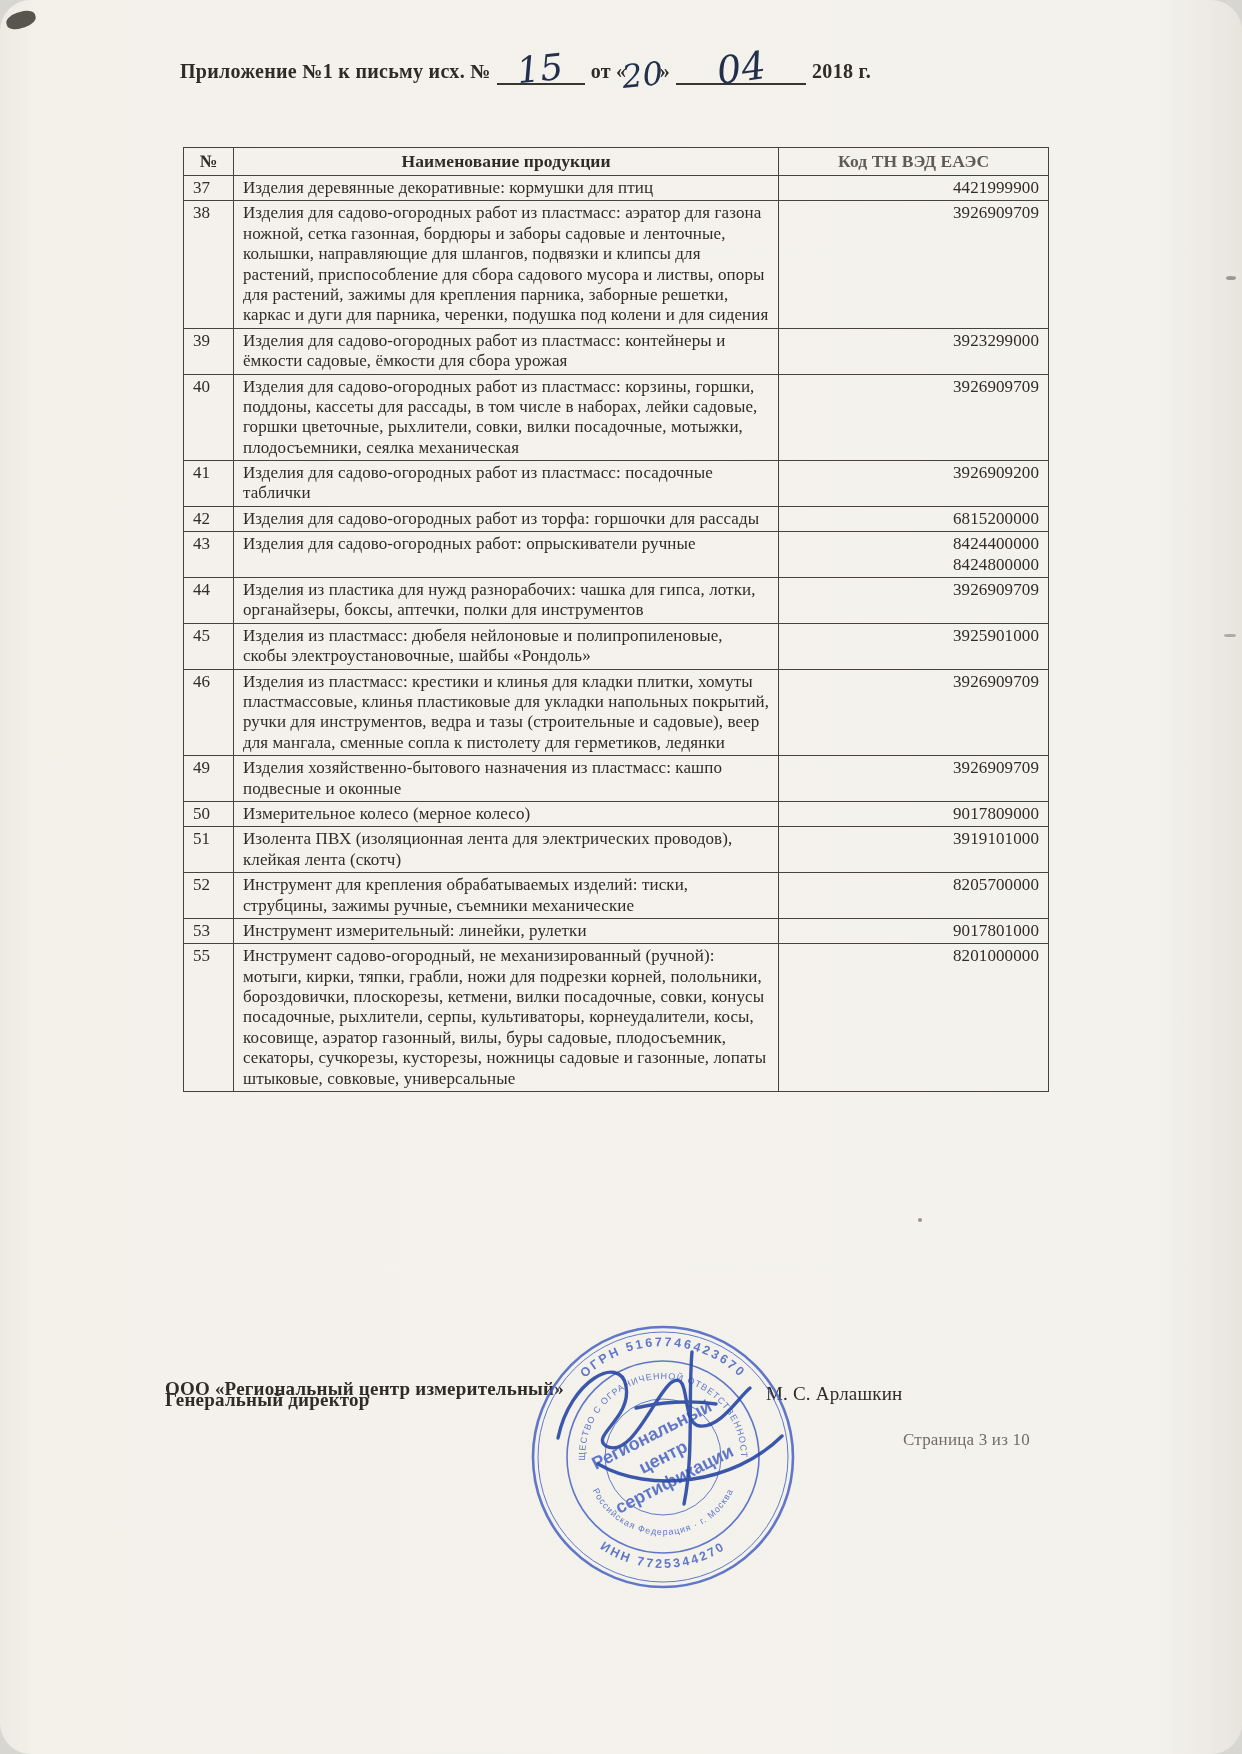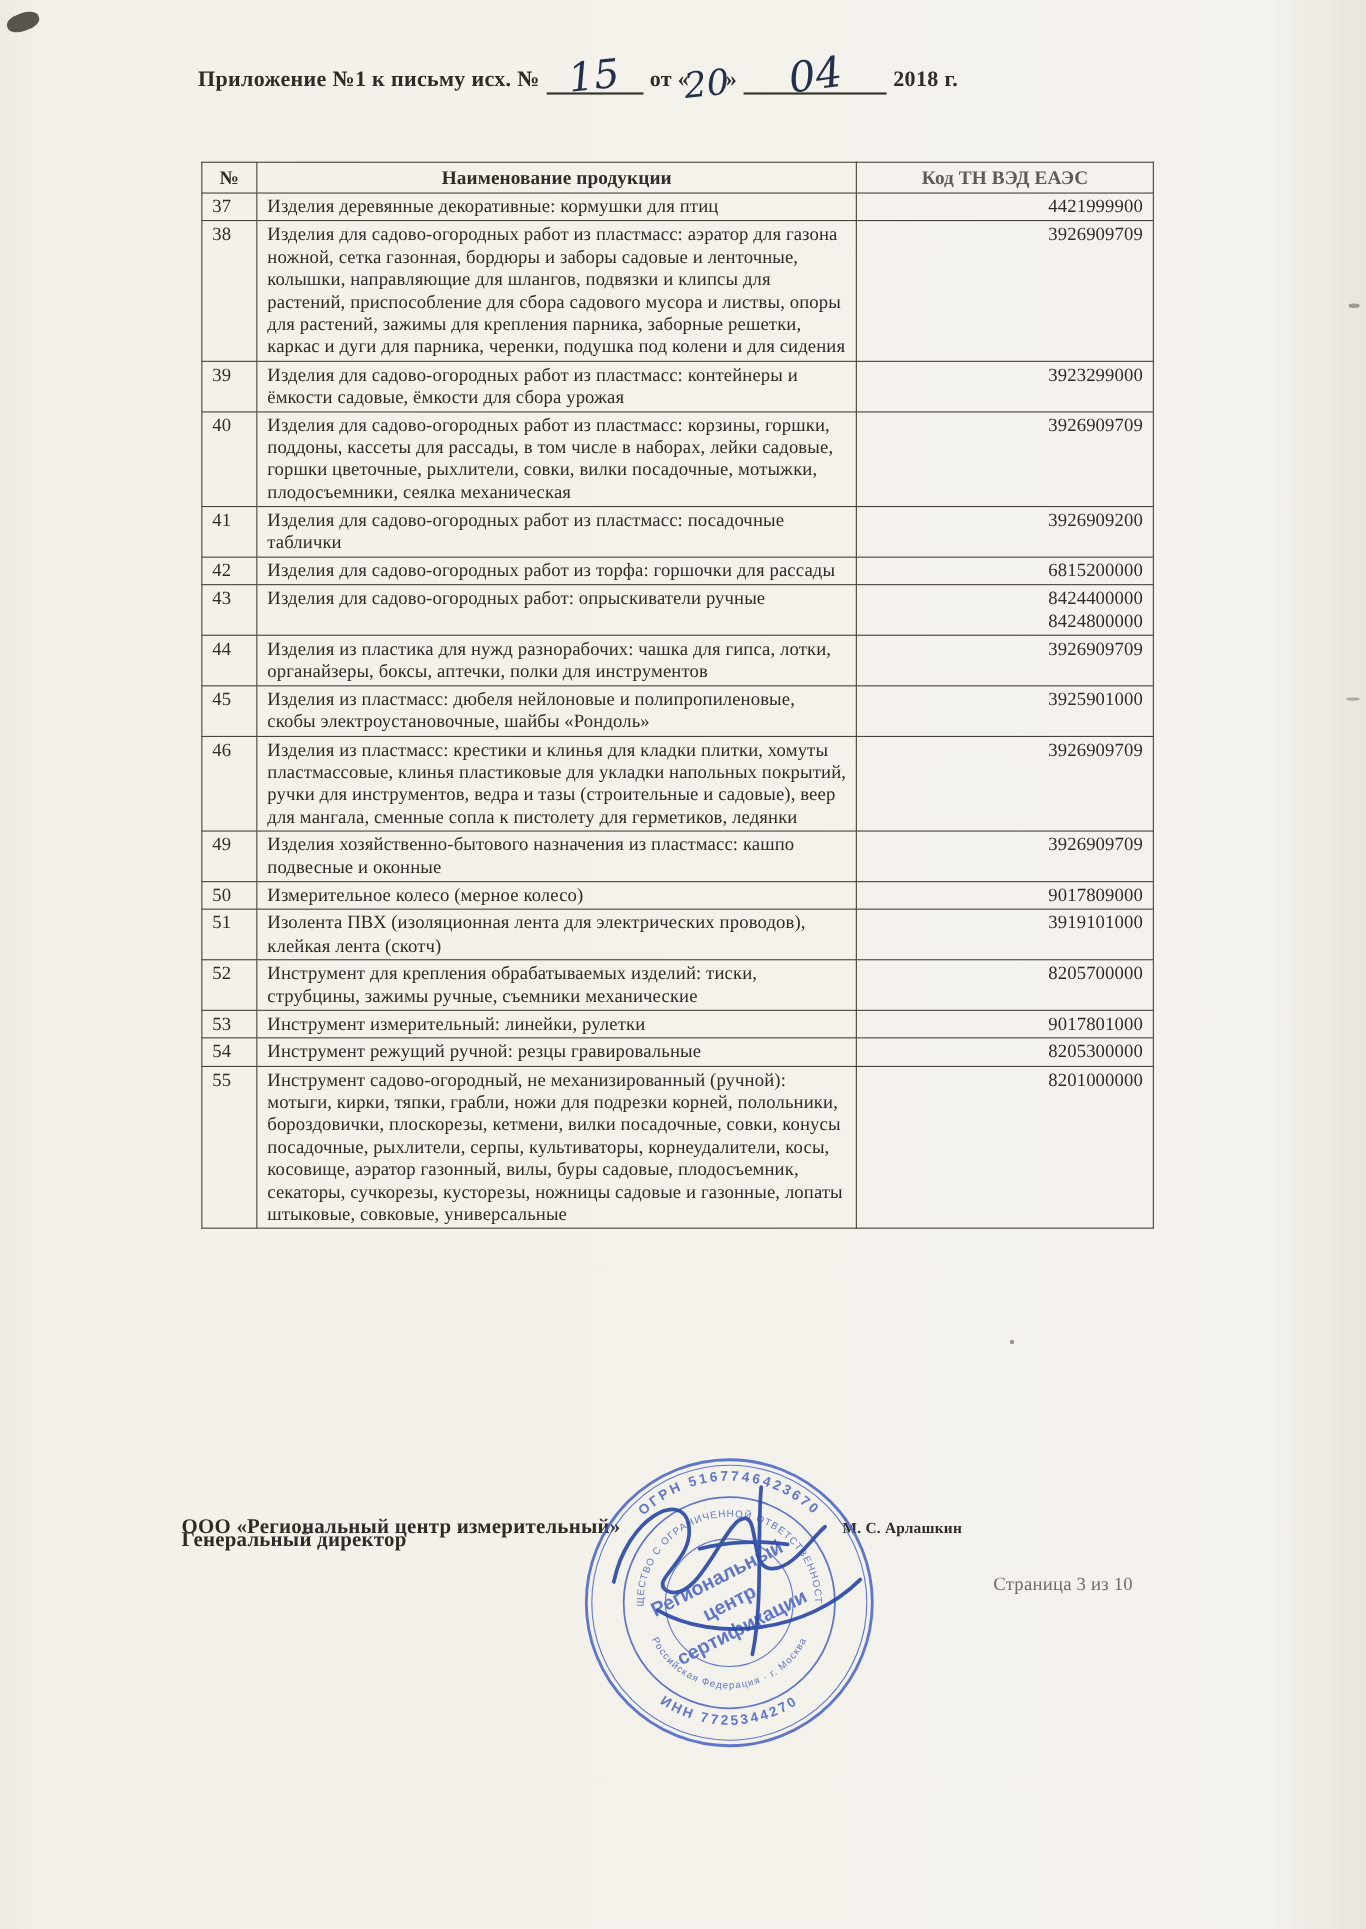--- a/index.html
+++ b/index.html
@@ -5,20 +5,21 @@
   html,body { margin:0; padding:0; background:#d8d6d0; }
   .page {
     position:relative;
     width:1242px; height:1754px;
     margin:0 auto;
     background:
       linear-gradient(90deg, #eceae3 0%, #f3f1ea 3%, #f4f2ec 93%, #e7e5de 100%);
     font-family:"Liberation Serif", serif;
     color:#2f2c27;
     overflow:hidden;
+    border-radius:31px;
   }
 
   
   .speck { position:absolute; background:#3d3a34; border-radius:45%; }
   .speck.s1 { left:6px; top:12px; width:30px; height:16px; transform:rotate(-18deg); opacity:.85; }
   .speck.s2 { left:1226px; top:276px; width:10px; height:4px; opacity:.45; }
   .speck.s3 { left:1224px; top:634px; width:12px; height:3px; opacity:.35; }
   .speck.s4 { left:918px; top:1218px; width:4px; height:4px; opacity:.5; border-radius:50%; }
 
   
@@ -69,21 +70,21 @@
   .cell-name { text-align:left; }
   .cell-code {
     text-align:right; vertical-align:middle;
     padding-right:14px; white-space:pre-line;
   }
 
   
   .footer-line { position:absolute; font-weight:bold; font-size:19px; letter-spacing:.2px; }
   .fl1 { left:165px; top:1350px;margin-top:39px; }
   .fl2 { left:165px; top:1378px; }
-  .signer { position:absolute; left:766px; top:1383px; font-size:14px; font-weight:bold; letter-spacing:.2px; }
+  .signer { position:absolute; left:766px; top:1383px; font-size:19px; font-weight:normal; letter-spacing:.2px; }
   .page-number { position:absolute; left:903px; top:1430px; font-size:17px; color:#6f6d66; letter-spacing:.2px; }
 
   
   .stamp { position:absolute; left:522px; top:1316px; z-index:5; opacity:.82; }
   .stamp text { font-family:"Liberation Sans", sans-serif; fill:#3f5cc2; }
   .signature { position:absolute; left:540px; top:1338px; z-index:6; }
 </style>
 </head>
 <body>
 
@@ -204,25 +205,20 @@
       <td class="cell-name">Инструмент для крепления обрабатываемых изделий: тиски, струбцины, зажимы ручные, съемники механические</td>
       <td class="cell-code">8205700000</td>
     </tr>
 
     <tr>
       <td class="cell-num">53</td>
       <td class="cell-name">Инструмент измерительный: линейки, рулетки</td>
       <td class="cell-code">9017801000</td>
     </tr>
 
-    <tr>
-      <td class="cell-num">54</td>
-      <td class="cell-name">Инструмент режущий ручной: резцы гравировальные</td>
-      <td class="cell-code">8205300000</td>
-    </tr>
 
     <tr>
       <td class="cell-num">55</td>
       <td class="cell-name">Инструмент садово-огородный, не механизированный (ручной): мотыги, кирки, тяпки, грабли, ножи для подрезки корней, полольники, бороздовички, плоскорезы, кетмени, вилки посадочные, совки, конусы посадочные, рыхлители, серпы, культиваторы, корнеудалители, косы, косовище, аэратор газонный, вилы, буры садовые, плодосъемник, секаторы, сучкорезы, кусторезы, ножницы садовые и газонные, лопаты штыковые, совковые, универсальные</td>
       <td class="cell-code">8201000000</td>
     </tr>
   </tbody>
   </table>
 
   <div class="footer-line fl1">Генеральный директор</div>

